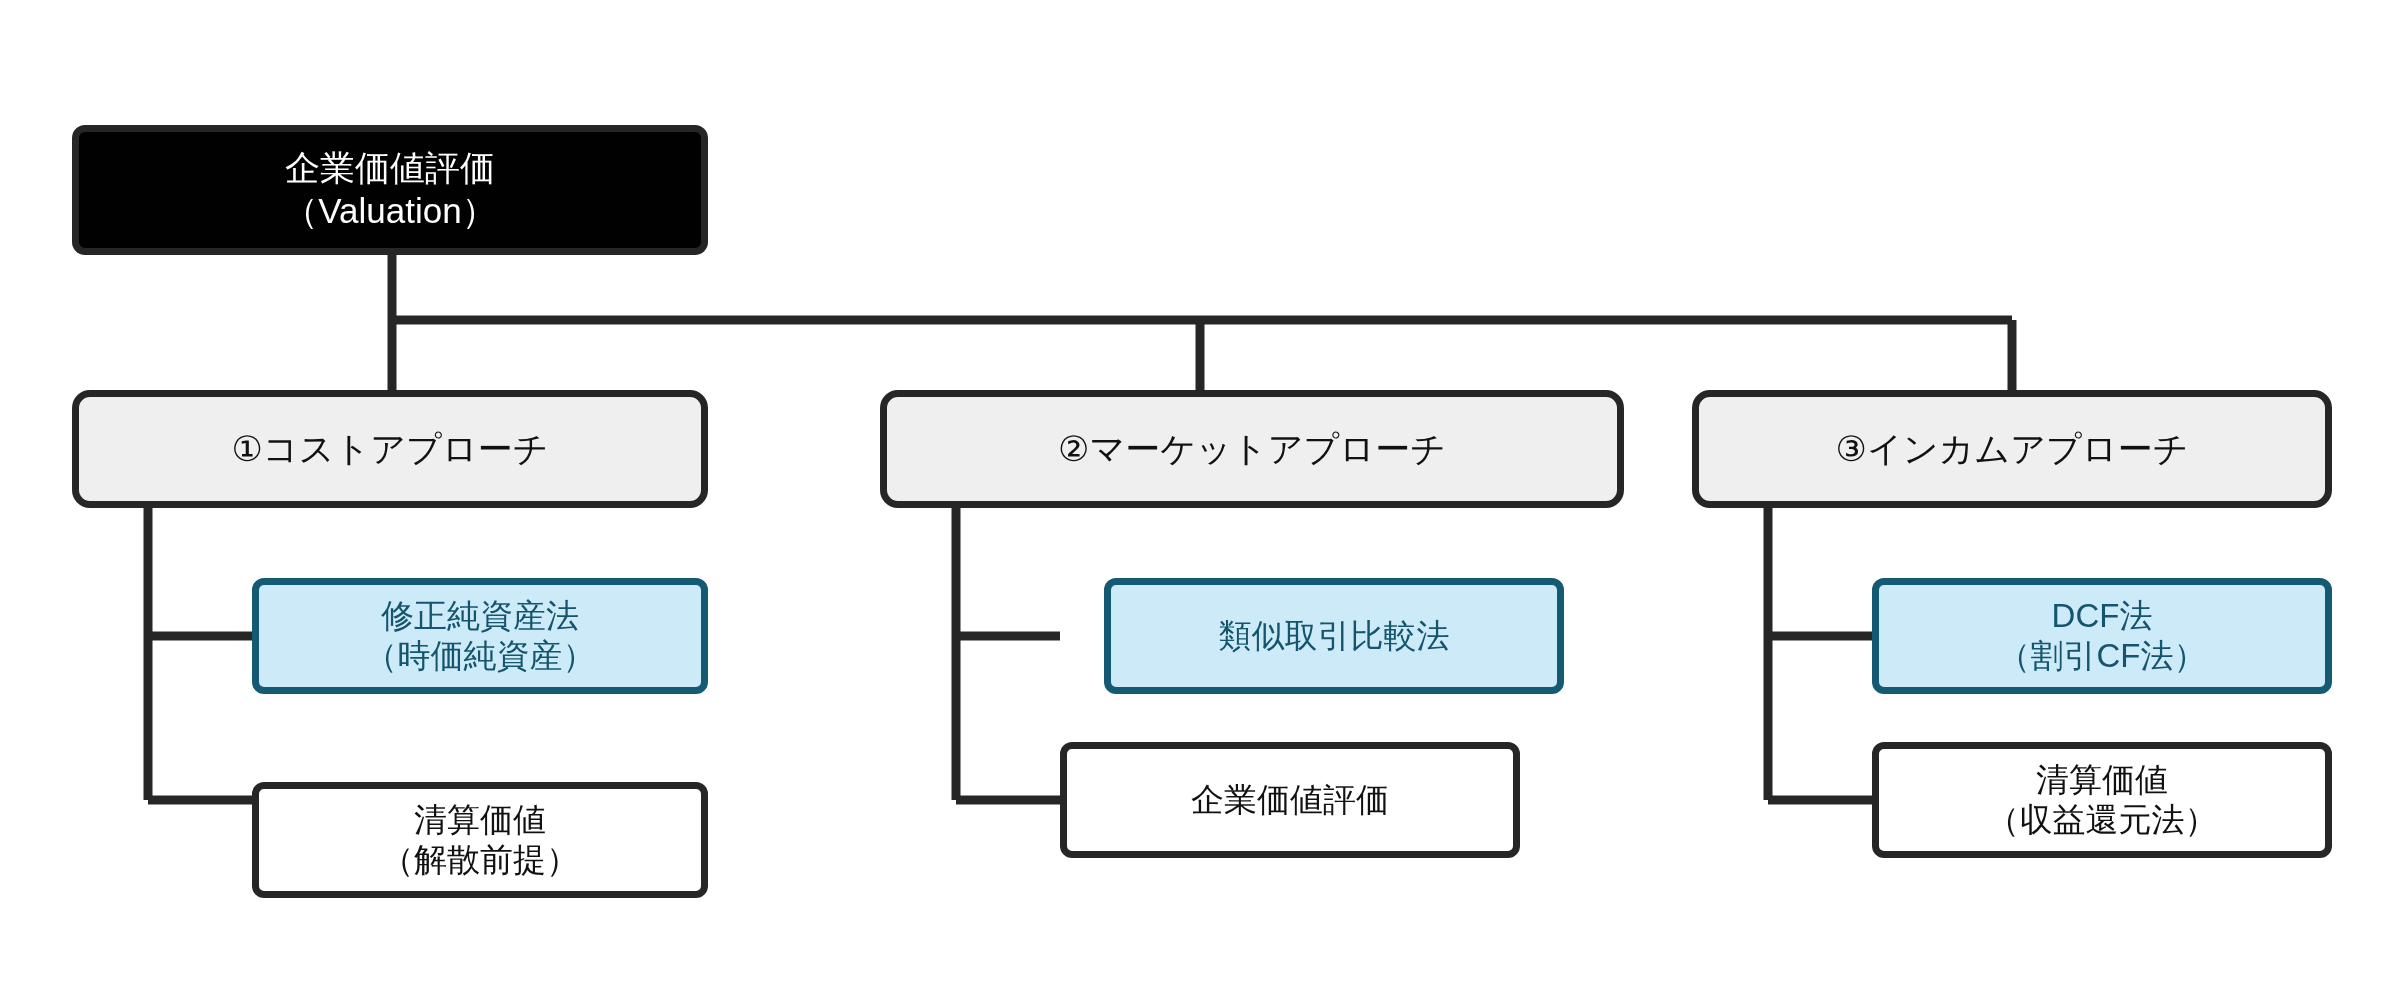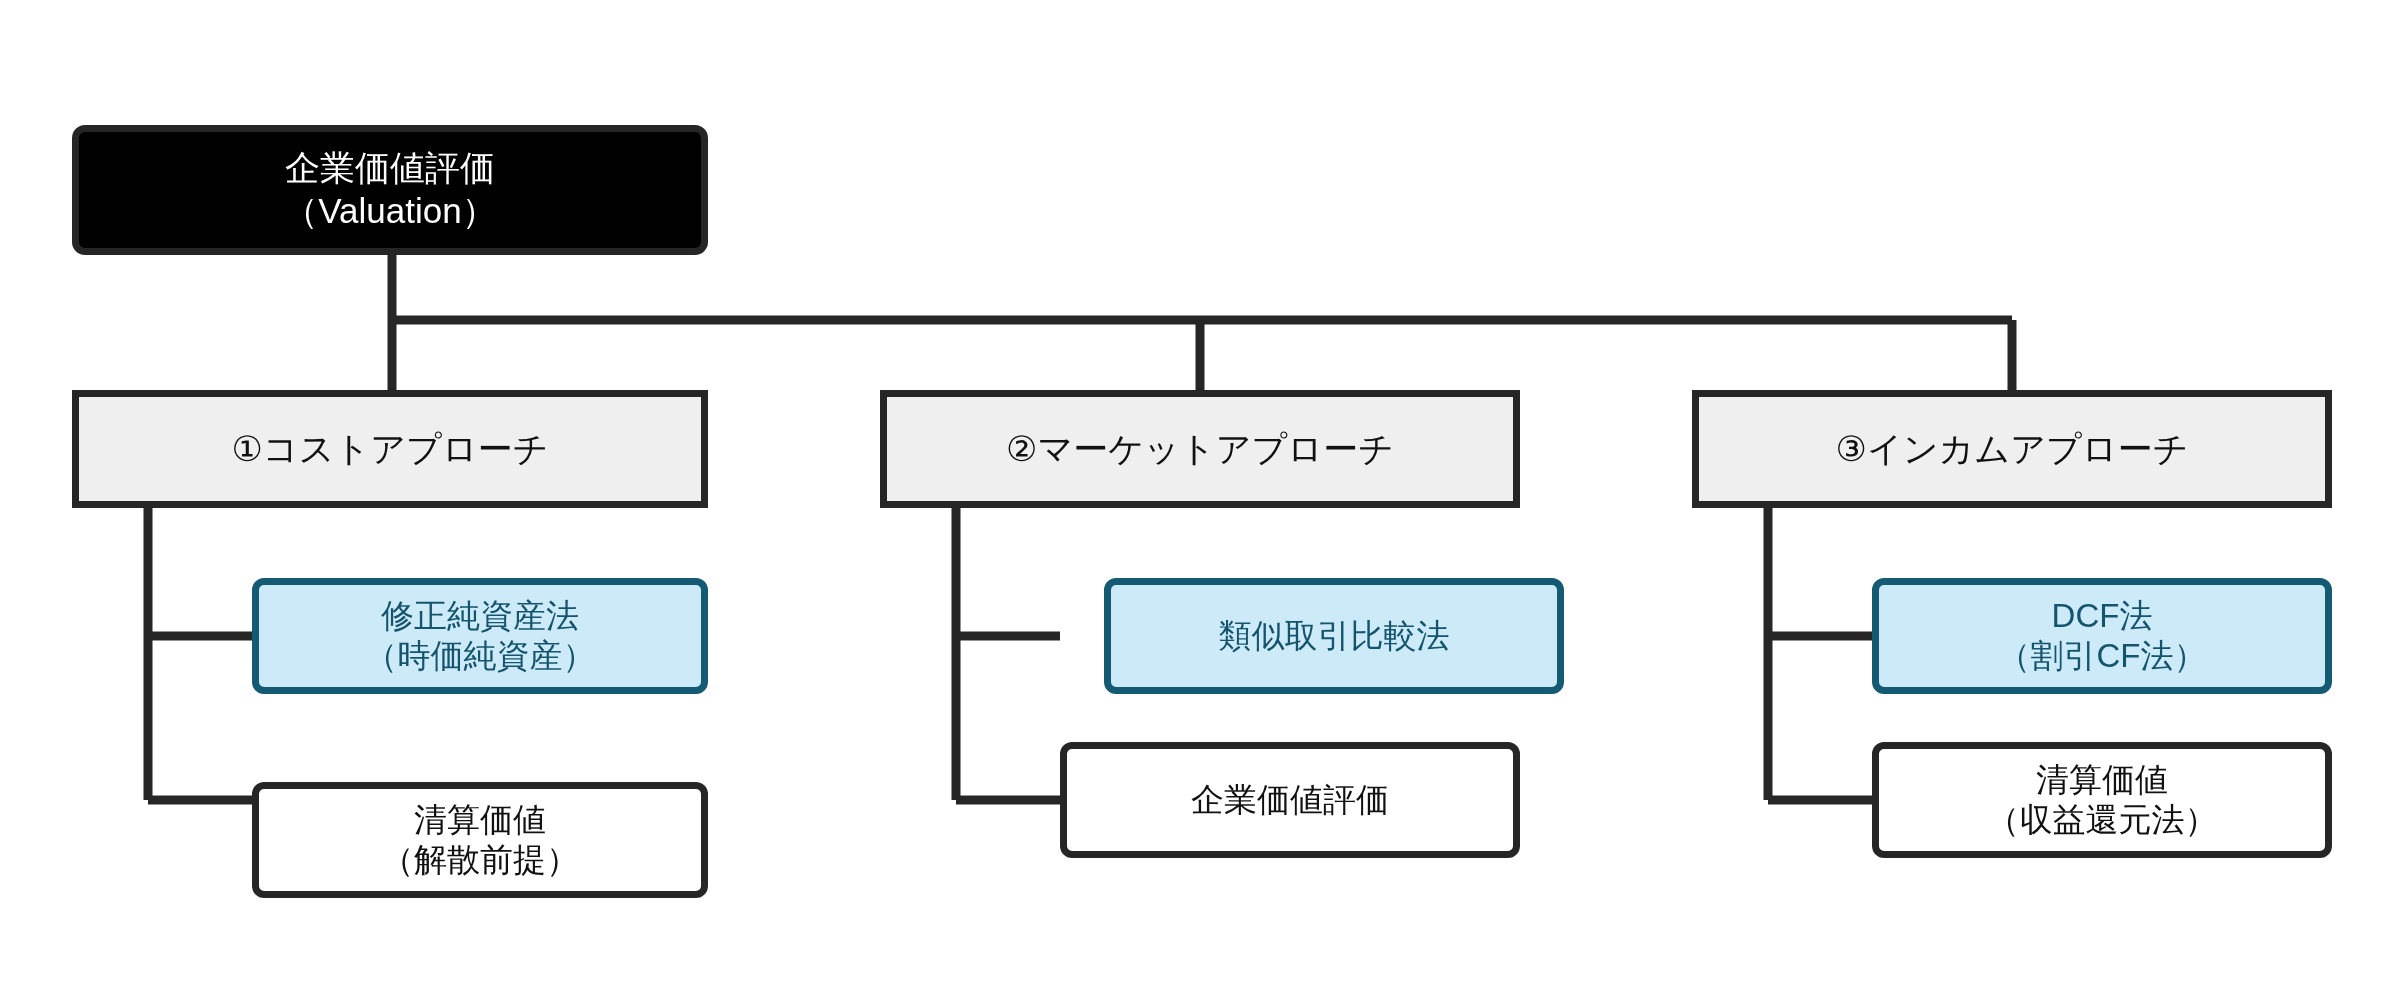--- a/index.html
+++ b/index.html
@@ -53,21 +53,21 @@
     font-size: 35px;
     border-radius: 13px;
   }
 
   
   .node.category {
     background: #efefef;
     border: 7px solid #262626;
     color: #111111;
     font-size: 35px;
-    border-radius: 0;
+    border-radius: 18px;
   }
 
   
   .node.highlight {
     background: #cdeaf8;
     border: 7px solid #145a73;
     color: #14556d;
     font-size: 33px;
     border-radius: 12px;
   }
@@ -123,21 +123,21 @@
   <div class="node highlight" style="left:252px; top:578px; width:456px; height:116px;">
     <span class="line">修正純資産法</span>
     <span class="line">（時価純資産）</span>
   </div>
 
   <div class="node plain" style="left:252px; top:742px; width:456px; height:116px;margin-top:40px;">
     <span class="line">清算価値</span>
     <span class="line">（解散前提）</span>
   </div>
 
-  <div class="node category" style="left:880px; top:390px; width:640px; height:118px;">
+  <div class="node category" style="left:880px; top:390px; width:744px; height:118px;">
     <span class="line">②マーケットアプローチ</span>
   </div>
 
   <div class="node highlight" style="left:1104px; top:578px; width:460px; height:116px;">
     <span class="line">類似取引比較法</span>
   </div>
 
   <div class="node plain" style="left:1060px; top:742px; width:460px; height:116px;">
     <span class="line">企業価値評価</span>
   </div>

